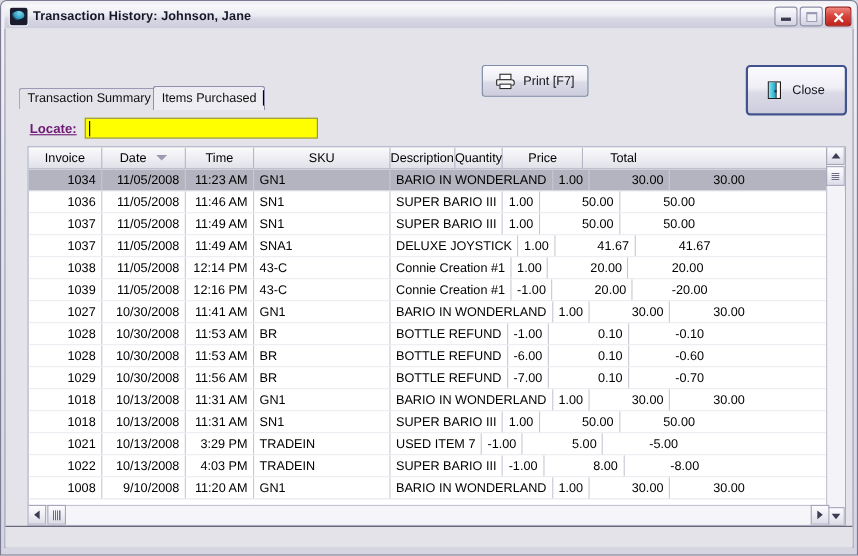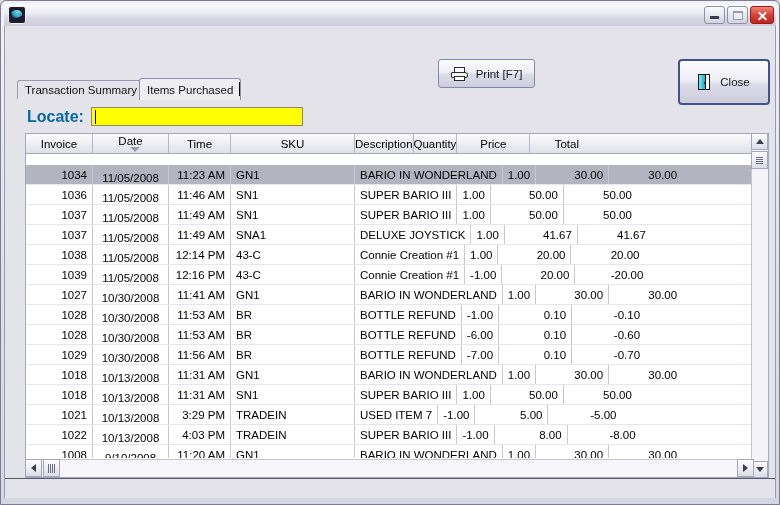--- a/index.html
+++ b/index.html
@@ -239,23 +239,24 @@
 
   
   #locate-row {
     position: absolute;
     left: 22px; top: 81px;
     display: flex;
     align-items: center;
     gap: 7px;
   }
   #locate-label {
-    font-size: 16px;
+    font-size: 12px;
     font-weight: bold;
-    color: #0369a1;
+    color: #701a75;
+    text-decoration: underline;
   }
   #locate-input {
     width: 212px; height: 19px;
     box-sizing: border-box;
     background: #ffff00;
     border: 1px solid #8a8a6a;
     position: relative;
   }
   #locate-caret {
     position: absolute;
@@ -307,39 +308,39 @@
     height: 304px;
     overflow: hidden;
   }
   .row {
     display: flex;
     height: 20px;
     box-sizing: border-box;
     border-bottom: 1px solid #e6e6ee;
     background: #fff;
   }
-  .row.selected { background: #b4b4c0; margin-top: 11px; }
+  .row.selected { background: #b4b4c0; }
   .cell {
     box-sizing: border-box;
     display: flex;
     align-items: center;
     font-size: 11.5px;
     color: #000;
     padding: 0 5px;
     border-right: 1px solid #c8c8d4;
     white-space: nowrap;
     overflow: hidden;
   }
   .cell:last-child { border-right: none; }
   .cell.r { justify-content: flex-end; }
   .cell.l { justify-content: flex-start; }
 
   
   .c-invoice { width: 67px; }
-  .c-date    { width: 76px; flex-direction: column; }
+  .c-date    { width: 76px; }
   .c-time    { width: 62px; }
   .c-sku     { width: 124px; }
   .c-price   { width: 73px; }
   .c-total   { width: 73px; }
 
   
   #vscroll {
     position: absolute;
     right: 0; top: 0;
     width: 17px; height: 100%;
@@ -440,20 +441,21 @@
 </style>
 </head>
 <body>
 
 <div id="window">
 
   <div id="titlebar">
     <div id="app-icon">
       <div class="swoosh"></div>
     </div>
+    <div id="title-text">Transaction History: Johnson, Jane</div>
     <div id="win-buttons">
       <div class="winbtn">
         <span class="min-glyph"></span>
       </div>
       <div class="winbtn">
         <span class="max-glyph"></span>
       </div>
       <div class="winbtn close">
         <span class="x-glyph"></span>
       </div>

